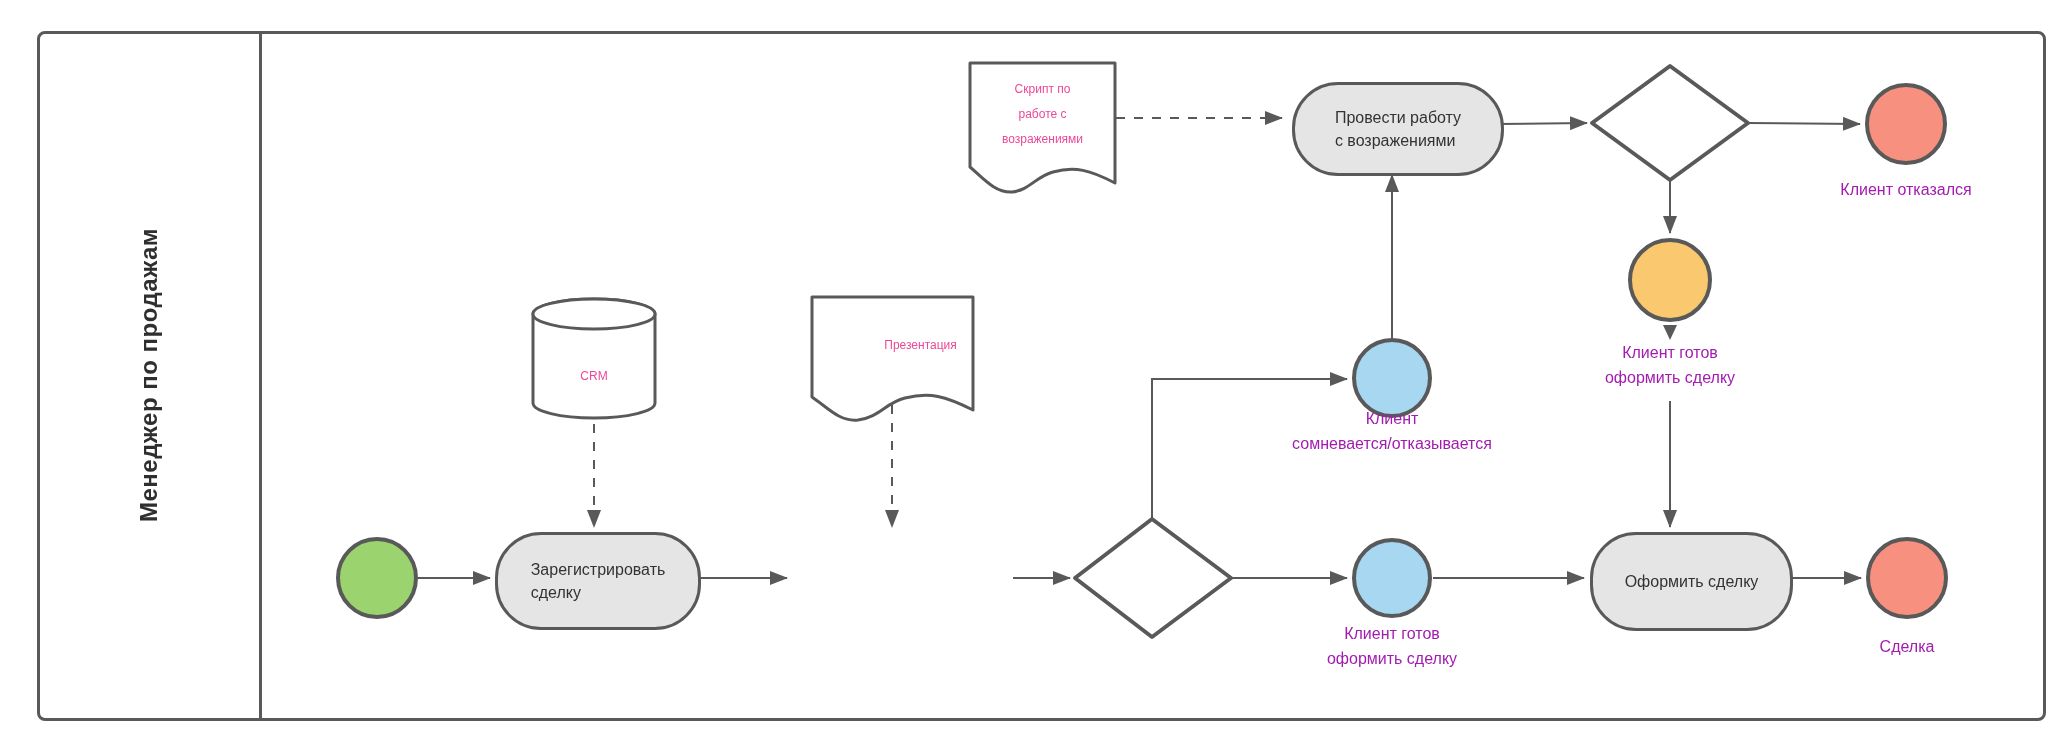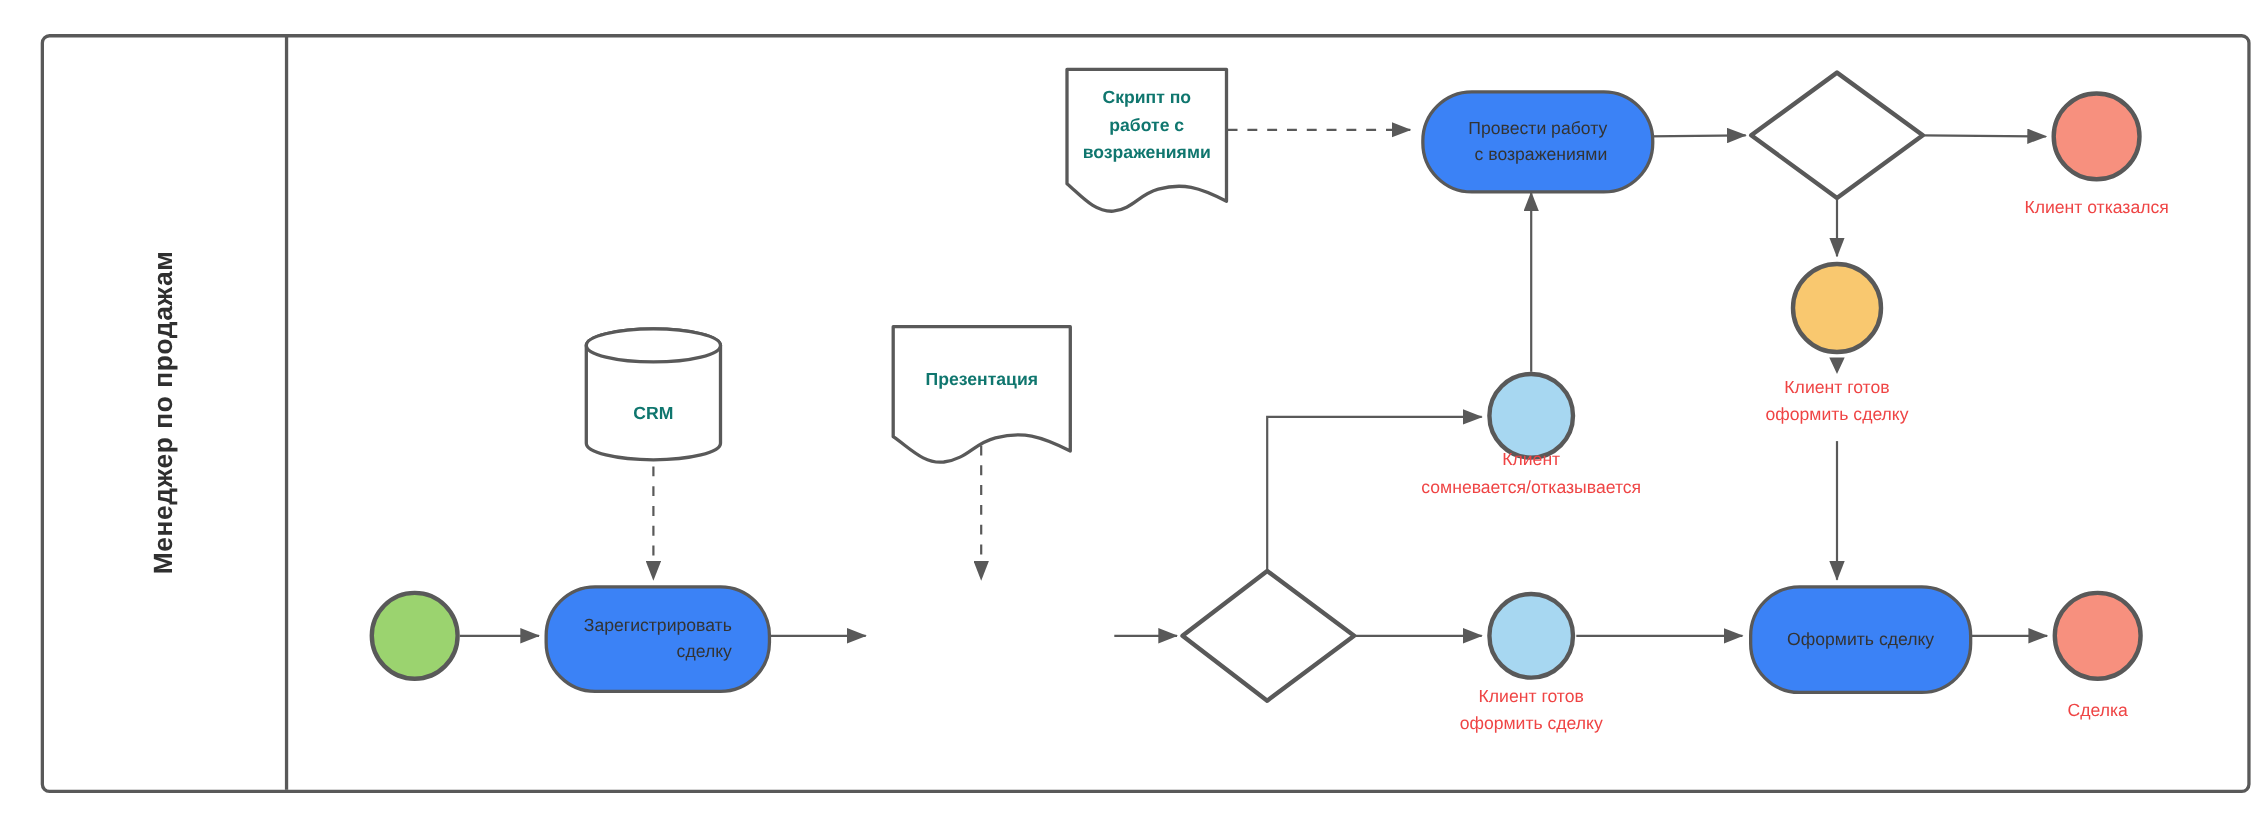--- a/index.html
+++ b/index.html
@@ -13,35 +13,35 @@
   #lane-sep{left:259px;top:31px;width:3px;height:687px;background:#595959;}
   #lane-title-band{left:37px;top:31px;width:225px;height:687px;display:flex;align-items:center;justify-content:center;}
   #lane-title-band span{
     transform:rotate(-90deg);white-space:nowrap;font-size:24px;font-weight:bold;color:#2f2f2f;letter-spacing:.5px;
   }
   
   #wires{left:0;top:0;width:2048px;height:755px;z-index:1;}
   .shape,.lbl{z-index:2;}
   
   .task{
-    background:#3b82f6;border:3px solid #595959;border-radius:46px;
-    display:flex;align-items:center;justify-content:center;text-align:right;
+    background:#e5e5e5;border:3px solid #595959;border-radius:46px;
+    display:flex;align-items:center;justify-content:center;text-align:left;
     font-size:16px;line-height:23px;white-space:pre-line;color:#333333;
   }
   
   .evt{border:4px solid #595959;border-radius:50%;box-sizing:border-box;}
   
   .lbl{
     transform:translateX(-50%);text-align:center;font-size:16px;line-height:25px;
-    white-space:pre-line;color:#ef4444;
+    white-space:pre-line;color:#a21caf;
   }
   
   .svg-txt{
     z-index:3;display:flex;align-items:center;justify-content:center;text-align:center;
-    font-size:16px;line-height:25px;white-space:pre-line;color:#0f766e;pointer-events:none;font-weight:bold;
+    font-size:12px;line-height:25px;white-space:pre-line;color:#ec4899;pointer-events:none;
   }
 </style>
 </head>
 <body>
 
 <div id="canvas">
 
   <svg id="wires" class="abs" width="2048" height="755" viewBox="0 0 2048 755">
     <defs>
       <marker id="arr" viewBox="0 0 18 14" refX="17" refY="7" markerWidth="18" markerHeight="14" orient="auto" markerUnits="userSpaceOnUse">
@@ -93,21 +93,21 @@
   <div class="abs shape evt" style="left:1865px;top:83px;width:82px;height:82px;background:#F7907E;"></div>
   <div class="abs shape evt" style="left:1866px;top:537px;width:82px;height:82px;background:#F7907E;"></div>
 
   <div class="abs shape task" style="left:495px;top:532px;width:200px;height:92px;">Зарегистрировать
 сделку</div>
   <div class="abs shape task" style="left:1292px;top:82px;width:206px;height:88px;">Провести работу
 с возражениями</div>
   <div class="abs shape task" style="left:1590px;top:532px;width:197px;height:93px;">Оформить сделку</div>
 
   <div class="abs svg-txt" style="left:533px;top:332px;width:122px;height:88px;">CRM</div>
-  <div class="abs svg-txt" style="left:812px;top:312px;width:161px;height:66px;">Презентация</div>
+  <div class="abs svg-txt" style="left:840px;top:312px;width:161px;height:66px;">Презентация</div>
   <div class="abs svg-txt" style="left:970px;top:70px;width:145px;height:88px;">Скрипт по
 работе с
 возражениями</div>
 
   <div class="abs lbl" style="left:1392px;top:406px;width:300px;">Клиент
 сомневается/отказывается</div>
   <div class="abs lbl" style="left:1392px;top:621px;width:220px;">Клиент готов
 оформить сделку</div>
   <div class="abs lbl" style="left:1670px;top:340px;width:220px;">Клиент готов
 оформить сделку</div>

